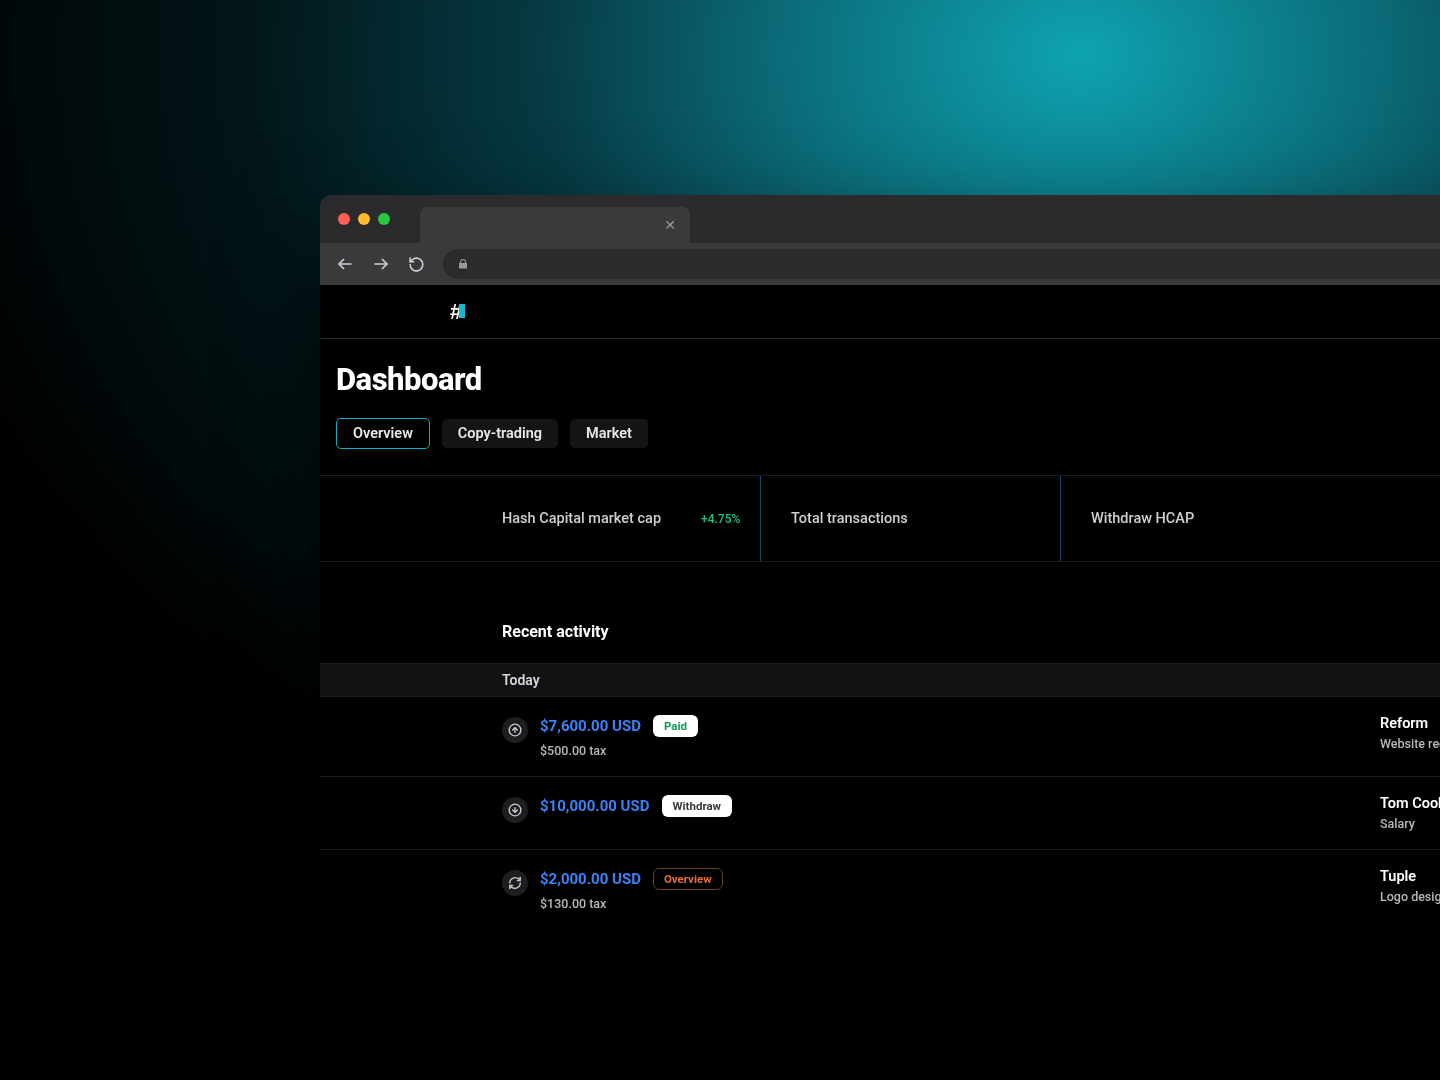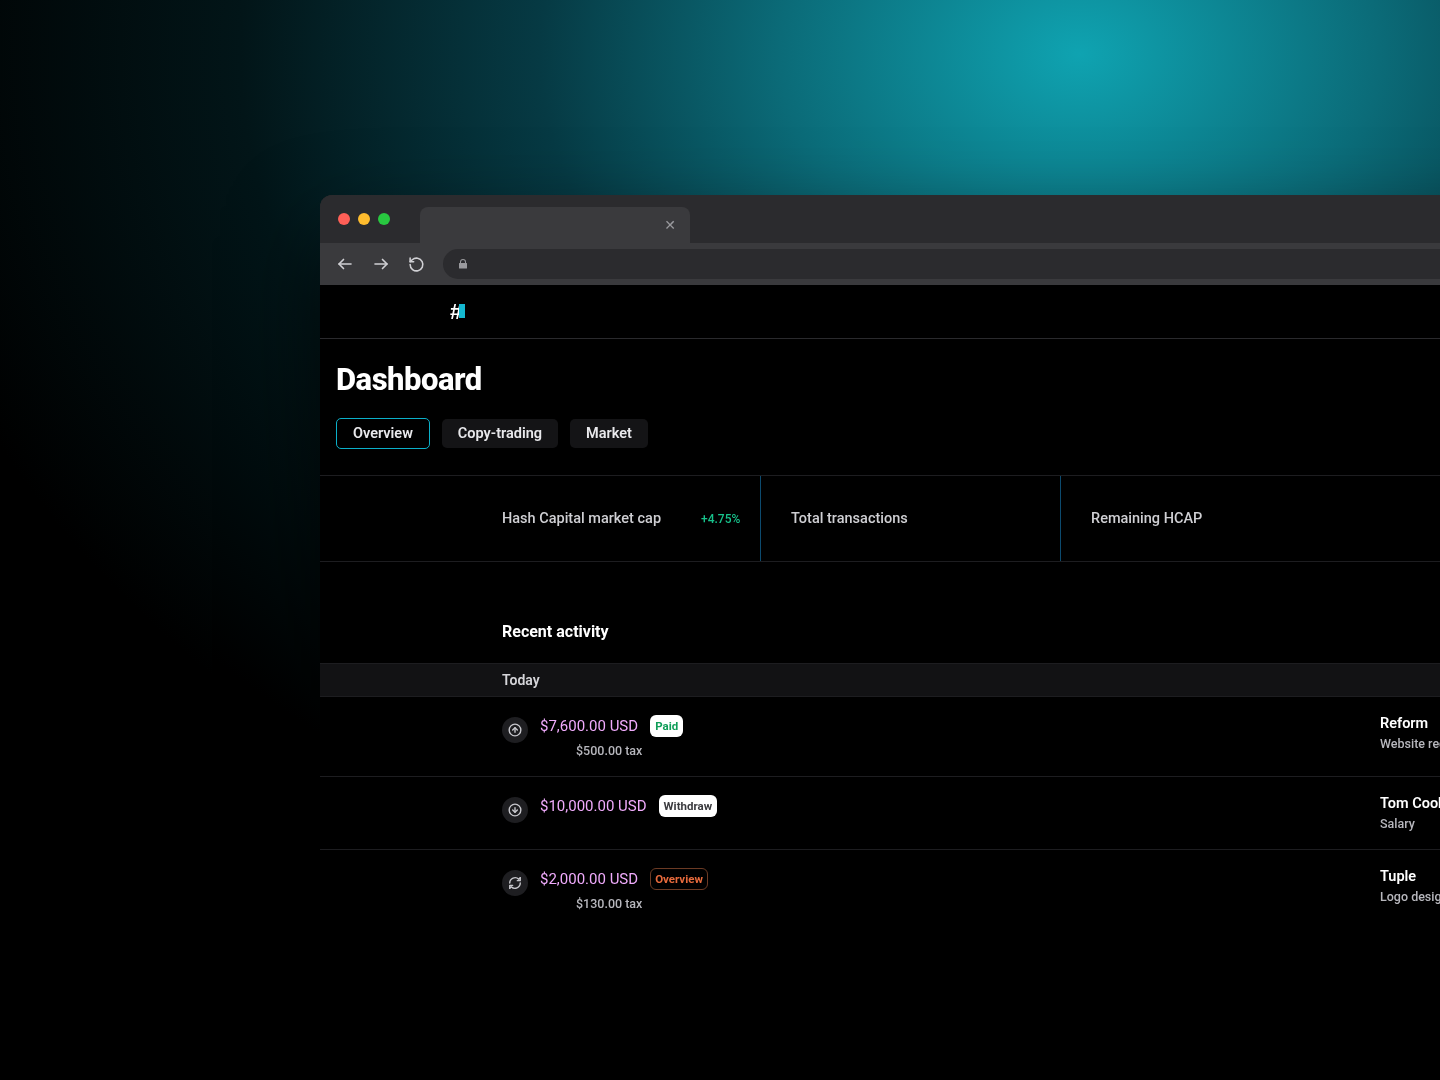--- a/index.html
+++ b/index.html
@@ -164,26 +164,26 @@
   .row .icn {
     width: 26px; height: 26px;
     border-radius: 50%;
     background: #1e1e21;
     display: flex; align-items: center; justify-content: center;
     color: #c7c7cc;
     margin-top: 2px;
   }
   .row .mid { display: flex; flex-direction: column; gap: 6px;}
   .amount-line { display: flex; align-items: center; gap: 12px;}
-  .amount { color: #f0abfc; font-size: 15px; font-weight: 400;}
-  .badge { font-size: 11.5px; font-weight: 700; padding: 3px 4px; border-radius: 6px; border: 1px solid transparent;}
+  .amount { color: #3b82f6; font-size: 15px; font-weight: 700;}
+  .badge { font-size: 11.5px; font-weight: 700; padding: 3px 10px; border-radius: 6px; border: 1px solid transparent;}
   .badge.paid { background: #fff; color: #0f9d58; }
   .badge.withdraw { background: #fff; color: #3b3b3f; }
   .badge.overdue { background: transparent; color: #e76a3c; border-color: #6b3a24;}
-  .tax { color: #b7b7bd; font-size: 12.5px; font-weight: 500; margin-left: 36px;}
+  .tax { color: #b7b7bd; font-size: 12.5px; font-weight: 500;}
   .right { display: flex; flex-direction: column; gap: 4px;}
   .who { color: #fff; font-size: 14.5px; font-weight: 600;}
   .what { color: #b7b7bd; font-size: 12.5px; font-weight: 500;}
 
   svg { display: block; }
 </style>
 </head>
 <body>
 
 <div class="browser">
@@ -247,21 +247,21 @@
           <span class="stat-delta">+4.75%</span>
         </div>
       </div>
       <div class="stat">
         <div class="stat-top">
             <span class="stat-label">Total transactions</span>
           </div>
       </div>
       <div class="stat">
         <div class="stat-top">
-            <span class="stat-label">Remaining HCAP</span>
+            <span class="stat-label">Withdraw HCAP</span>
           </div>
       </div>
       <div></div>
     </div>
 
     <div class="recent-wrap">
       <div class="recent-title">Recent activity</div>
     </div>
 
     <div class="group-header">

